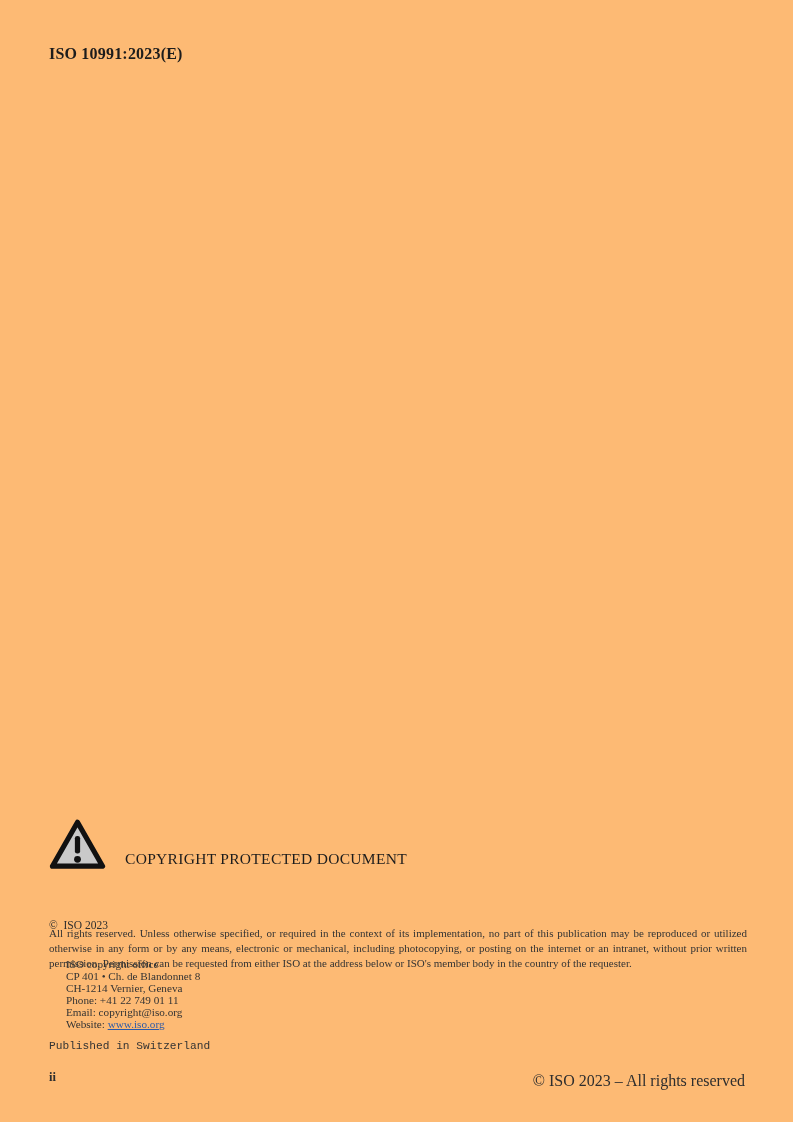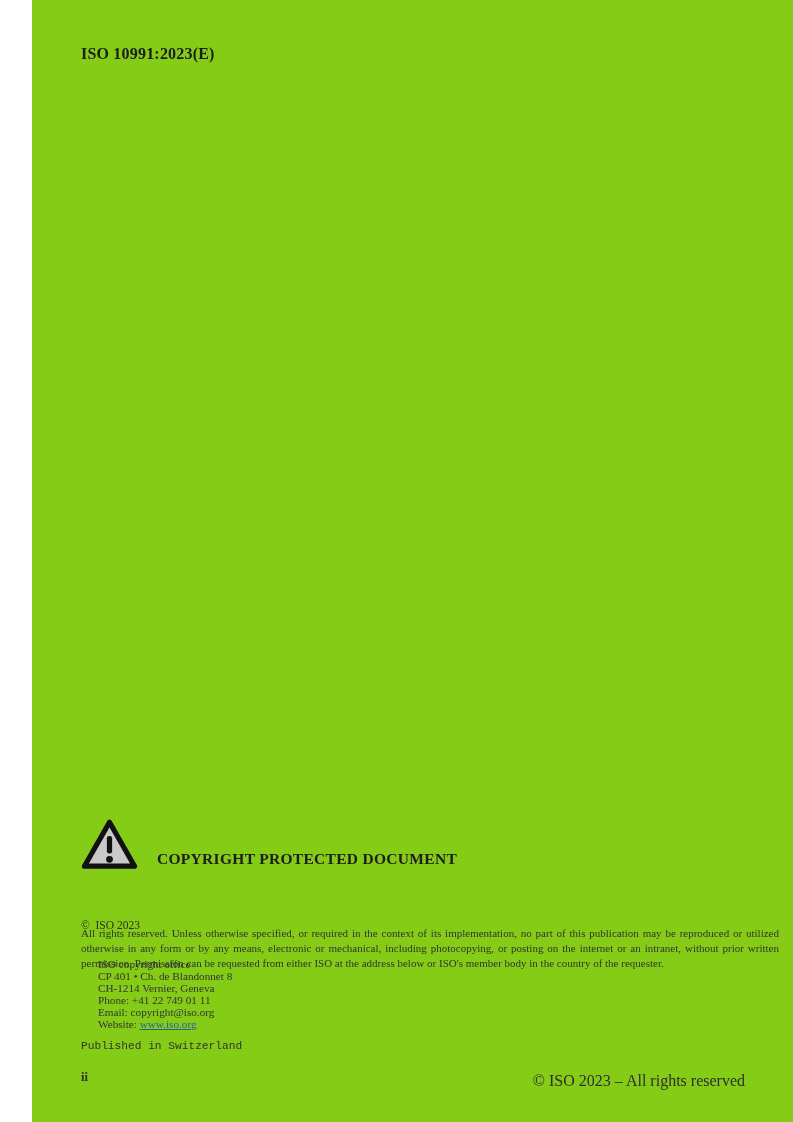--- a/index.html
+++ b/index.html
@@ -6,35 +6,34 @@
   html, body { background: #ffffff; }
   body {
     width: 793px; height: 1122px;
     position: relative;
     font-family: "Liberation Serif", serif;
     color: #222222;
     overflow: hidden;
   }
   .page {
     position: absolute; inset: 0;
-    background: #84cc16;
-    margin-left: 32px;
+    background: #fdba74;
   }
   .doc-header {
     position: absolute; left: 49px; top: 45px;
     font-size: 16px; font-weight: 700; color: #1c1c1c;
     letter-spacing: 0.2px;
   }
   .copyright-banner {
     position: absolute; left: 49px; top: 818px;
     display: flex; align-items: flex-end;
   }
   .warning-icon { width: 57px; height: 53px; display: block; }
   .copyright-heading {
-    font-size: 15.5px; font-weight: 700; color: #1c1c1c;
+    font-size: 15.5px; font-weight: 400; color: #1c1c1c;
     letter-spacing: 0.3px;
     margin-left: 19px; margin-bottom: 3px;
     white-space: nowrap;
   }
   .copyright-notice {
     position: absolute; left: 49px; top: 919px;
     font-size: 11.5px; color: #2e2e2e;
     white-space: pre-wrap;
   }
   .copyright-body {

